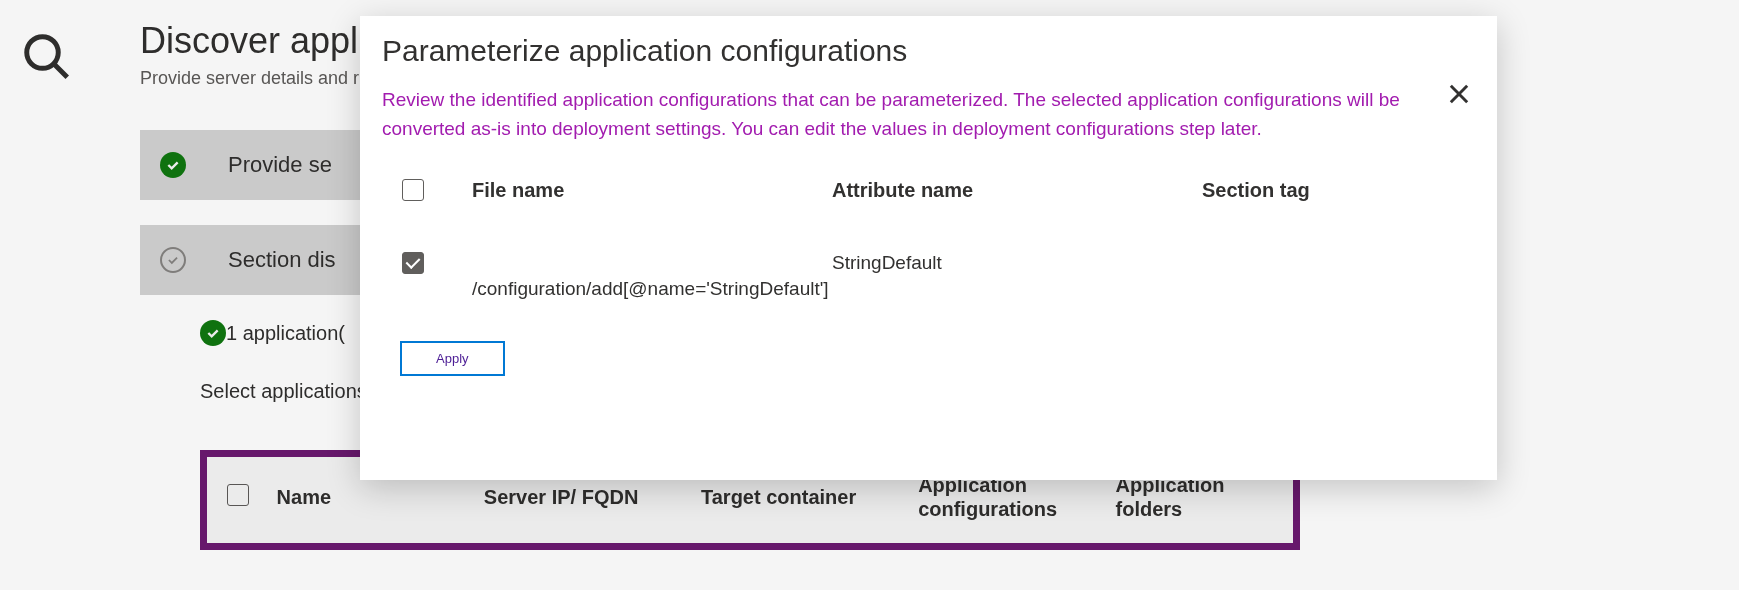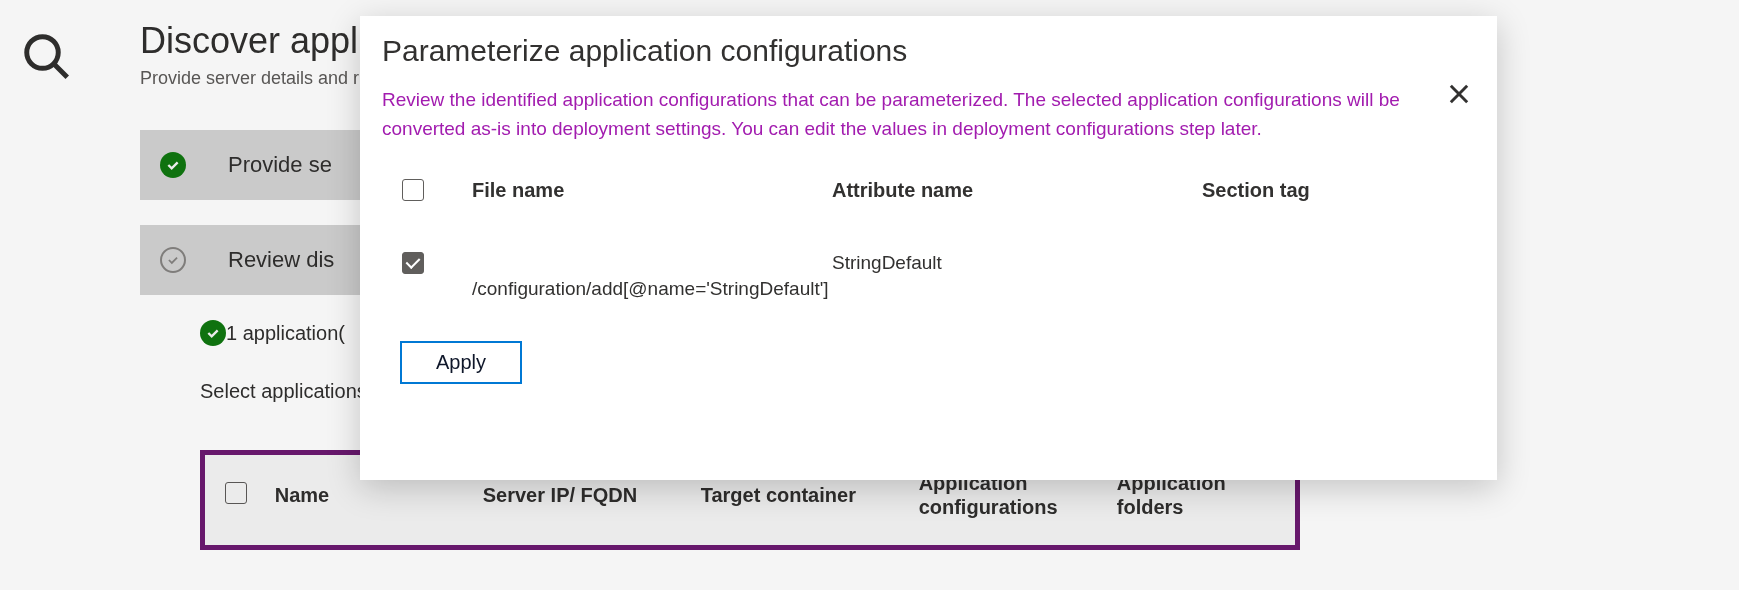--- a/index.html
+++ b/index.html
@@ -86,21 +86,21 @@
       justify-content: center;
     }
     .check-hollow svg { width: 14px; height: 14px; }
 
     .bg-table {
       position: absolute;
       left: 200px;
       top: 450px;
       width: 1100px;
       height: 100px;
-      border: 5px solid #701a75;
+      border: 7px solid #701a75;
       background: #fff;
     }
     .bg-table-header {
       display: flex;
       align-items: center;
       height: 80px;
       padding-left: 20px;
       gap: 20px;
       font-size: 20px;
       font-weight: 600;
@@ -190,22 +190,22 @@
       width: 6px; height: 11px;
       border: solid #fff;
       border-width: 0 2.5px 2.5px 0;
       transform: rotate(45deg);
     }
 
     .apply-btn {
       display: inline-block;
       border: 2px solid #0078d4;
       background: #fff;
-      color: #0f172a;
-      font-size: 20px;
+      color: #4c1d95;
+      font-size: 13px;
       padding: 8px 34px;
       cursor: pointer;
       margin-left: 18px;
     }
   </style>
 </head>
 <body>
 
 <div class="background-page">
   <span class="bg-search-icon">
@@ -225,21 +225,21 @@
     </span>
     <span>Provide se</span>
   </div>
 
   <div class="step-row step-2">
     <span class="check-hollow">
       <svg viewBox="0 0 24 24" fill="none" stroke="#8a8886" stroke-width="3">
           <polyline points="5 12 10 17 19 8"></polyline>
         </svg>
     </span>
-    <span>Review dis</span>
+    <span>Section dis</span>
   </div>
 
   <div class="step-sub">
     <span class="check-green">
       <svg viewBox="0 0 24 24" fill="none" stroke="#fff" stroke-width="3.5">
           <polyline points="5 12 10 17 19 8"></polyline>
         </svg>
     </span>
     <span>1 application(</span>
   </div>

